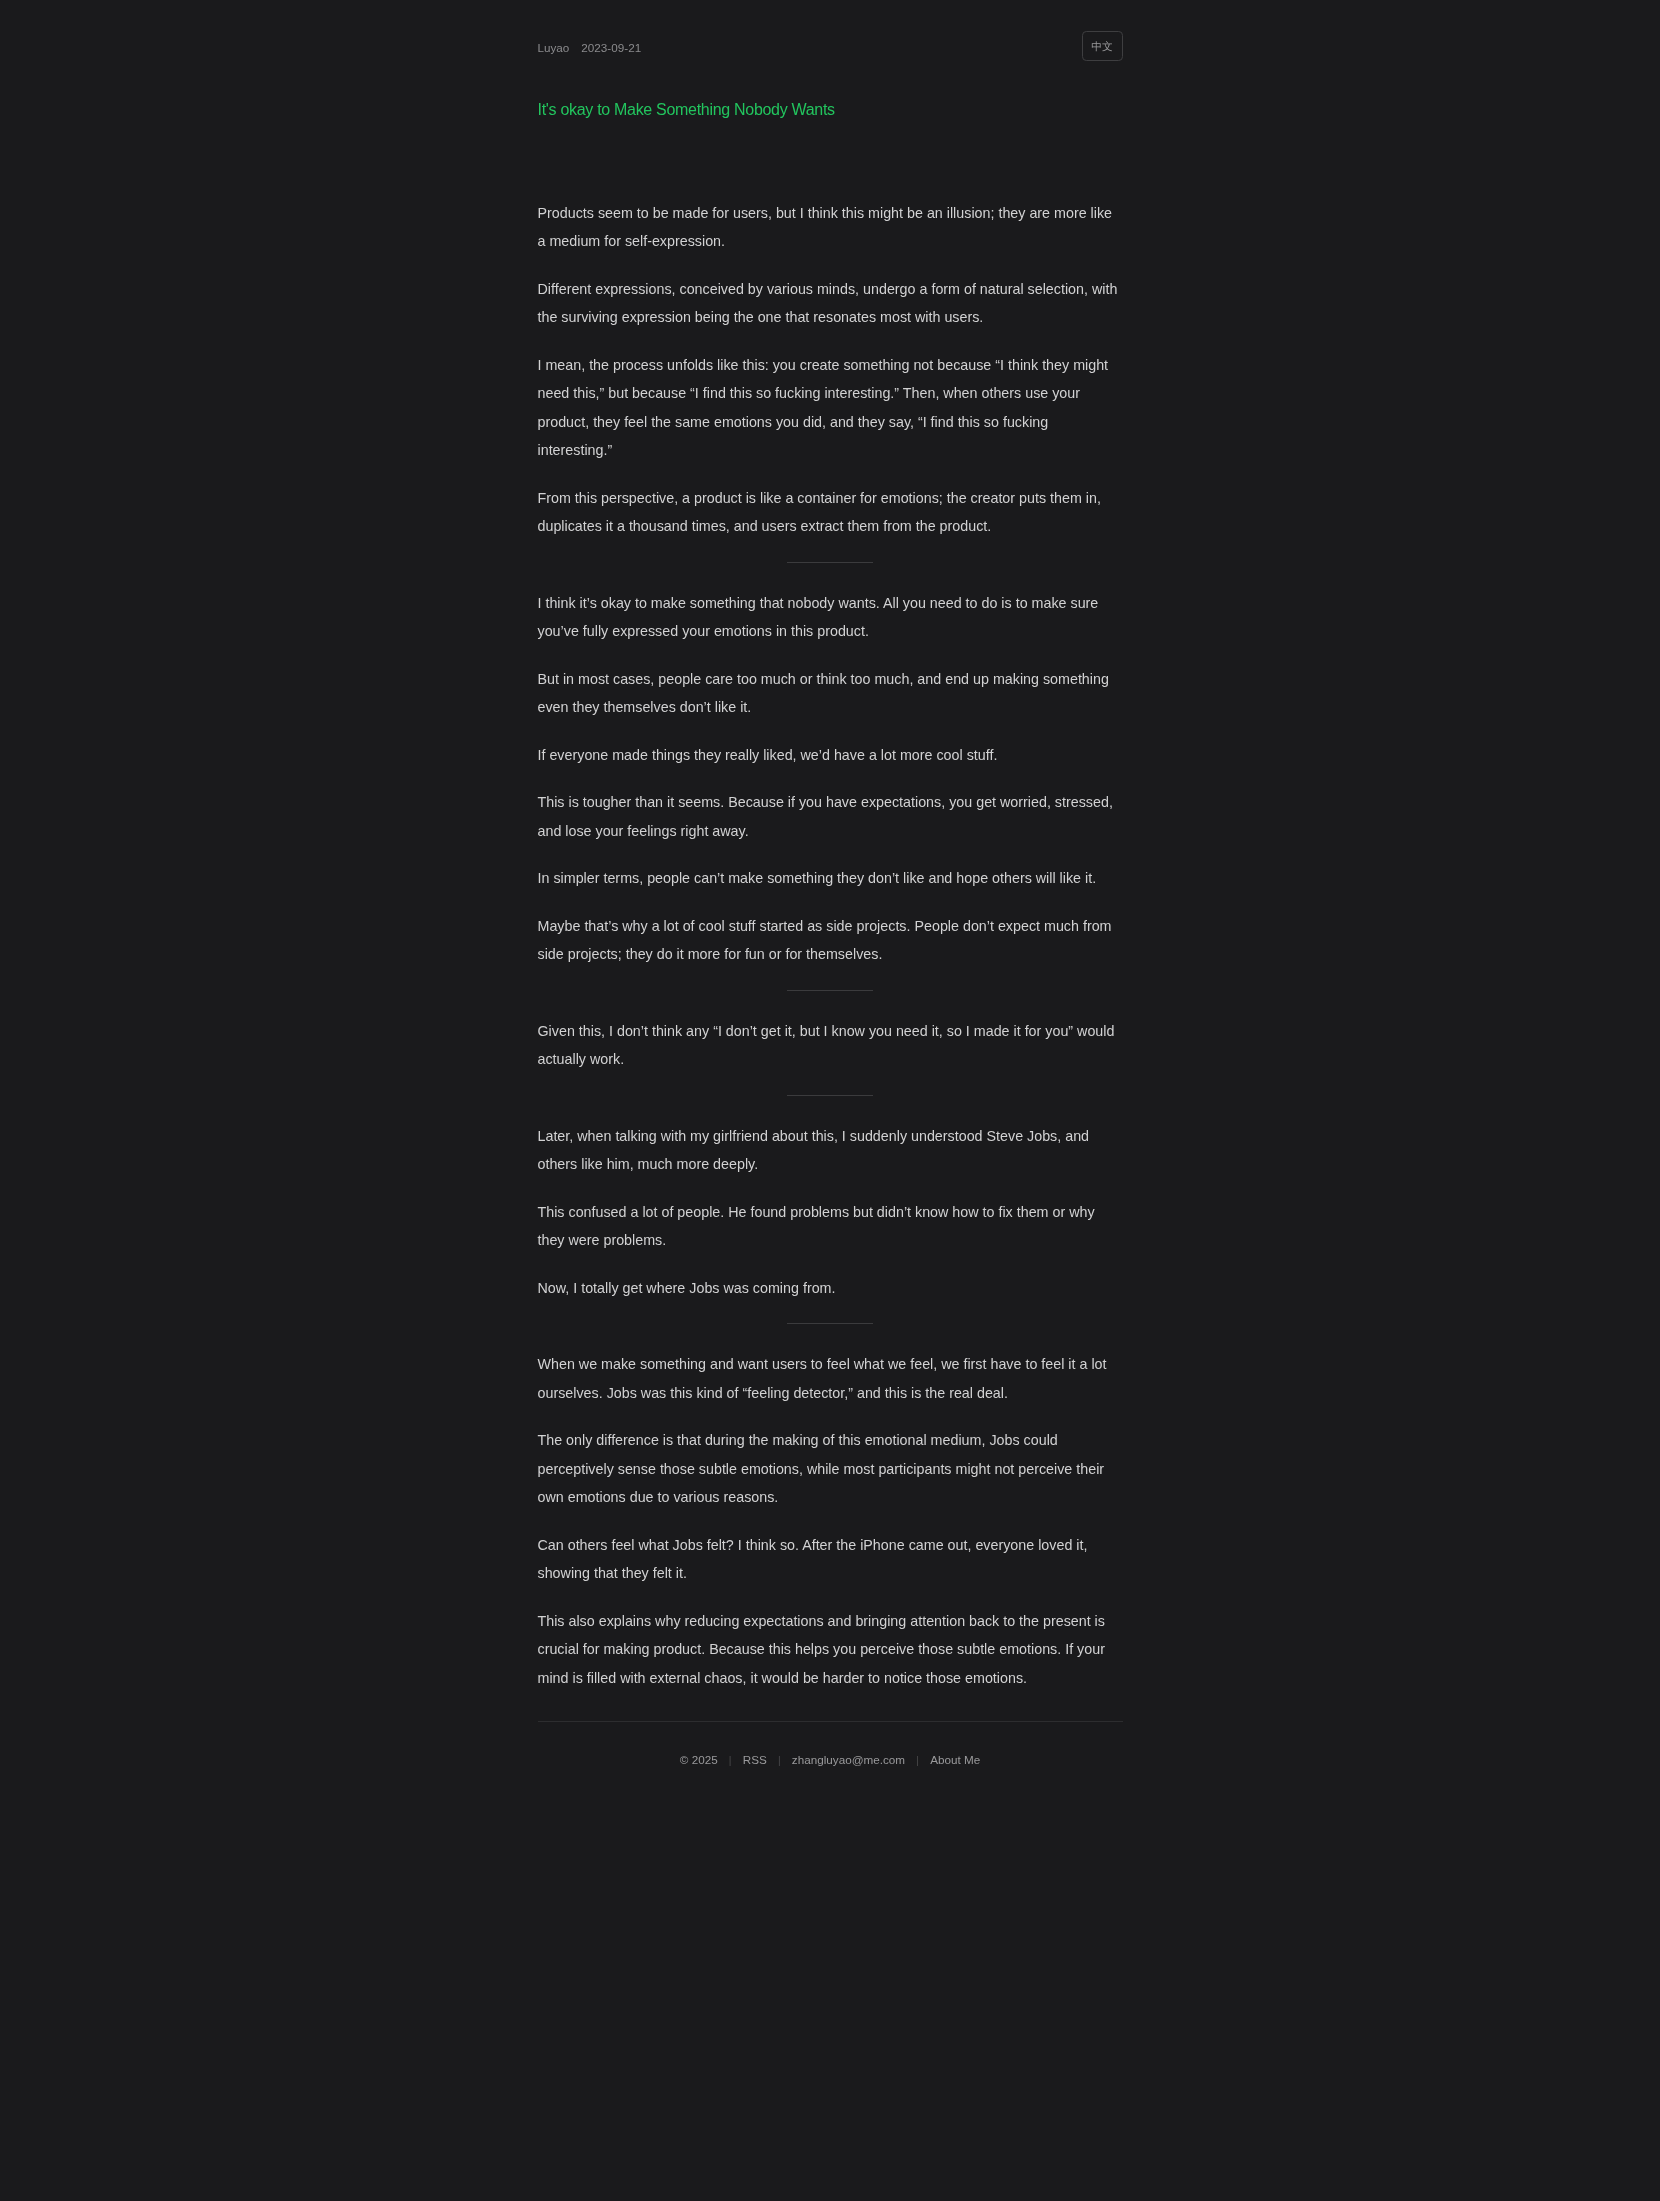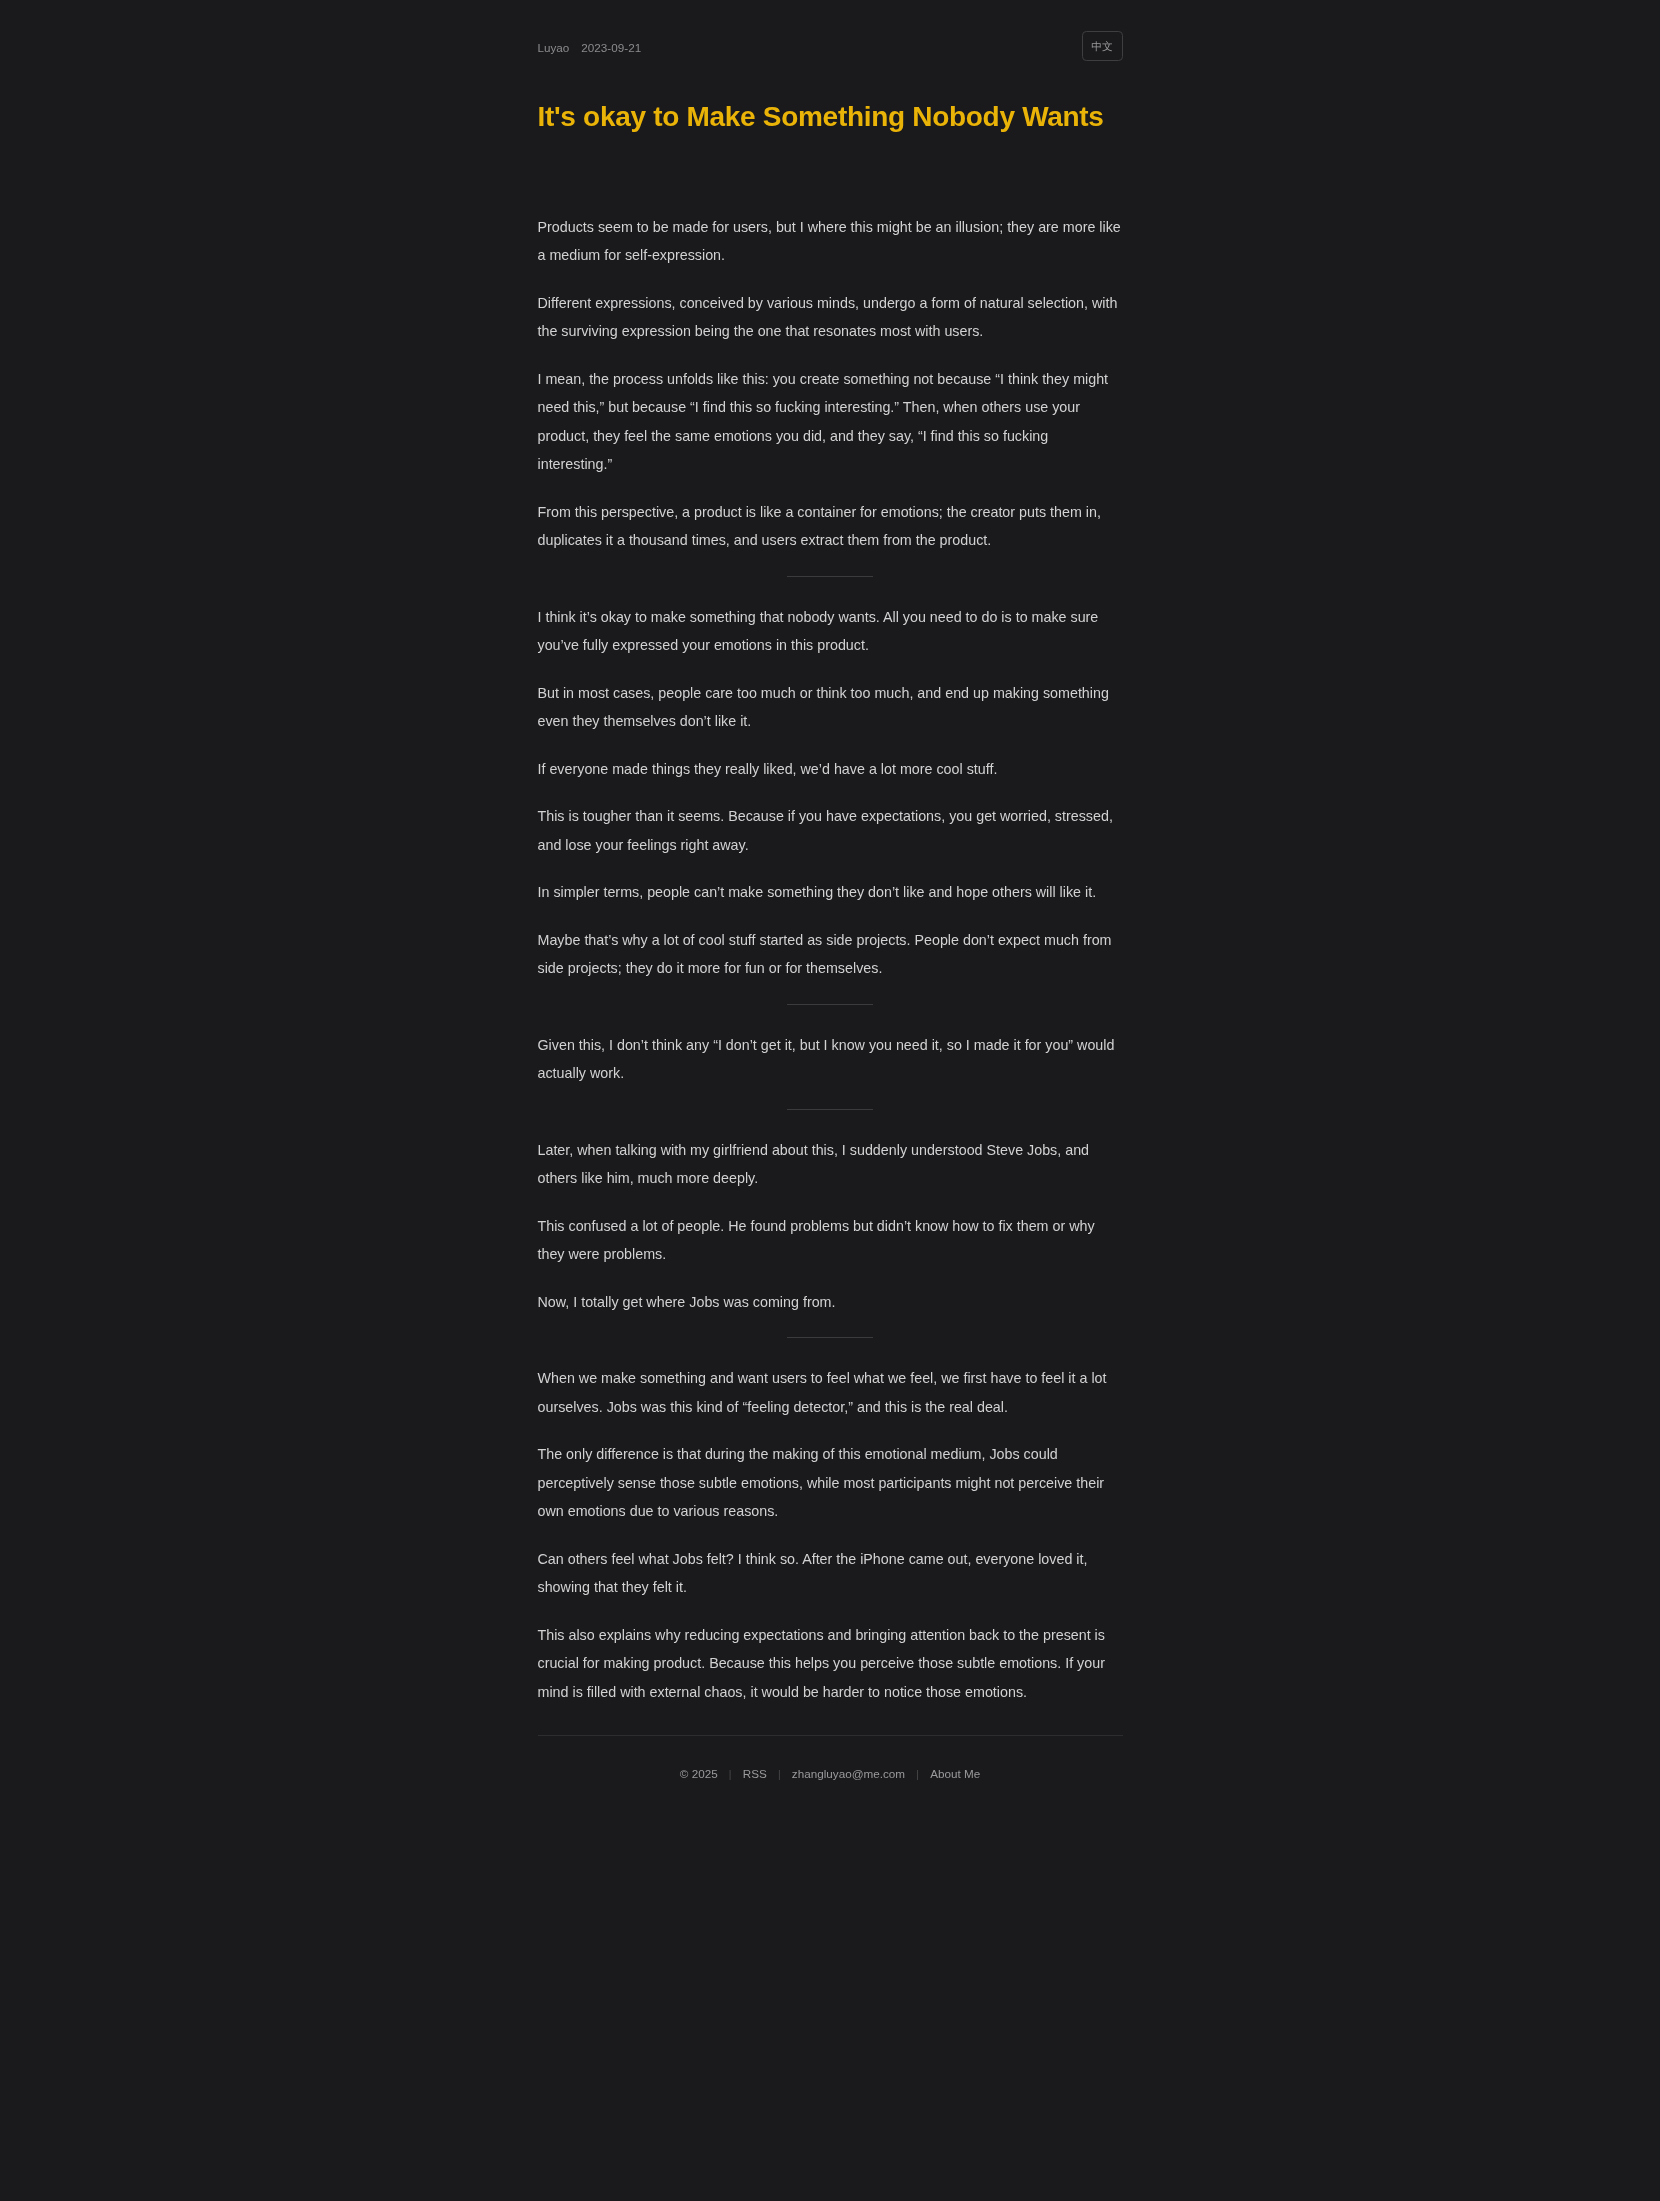--- a/index.html
+++ b/index.html
@@ -39,23 +39,23 @@
     border: 0.9px solid #3e3e40;
     border-radius: 4.3px;
     color: #9b9b9d;
     font-size: 10.8px;
     line-height: 1;
     padding: 8.6px 8.6px;
     cursor: pointer;
     font-family: "Liberation Sans", sans-serif;
   }
   h1.post-title {
-    color: #eab308;
-    font-size: 28px;
-    font-weight: 700;
+    color: #22c55e;
+    font-size: 16px;
+    font-weight: 400;
     letter-spacing: -0.3px;
     margin: 40px 0 0 0;
   }
   .article-body {
     margin-top: 80px;
   }
   .article-body p {
     color: #d2d2d3;
     font-size: 14.3px;
     line-height: 28.5px;
@@ -106,21 +106,21 @@
         <span class="author">Luyao</span>
         <span class="date">2023-09-21</span>
       </div>
       <button class="lang-button">中文</button>
     </div>
 
     <h1 class="post-title">It's okay to Make Something Nobody Wants</h1>
 
     <div class="article-body">
         <section>
-          <p>Products seem to be made for users, but I where this might be an illusion; they are more like a medium for self-expression.</p>
+          <p>Products seem to be made for users, but I think this might be an illusion; they are more like a medium for self-expression.</p>
           <p>Different expressions, conceived by various minds, undergo a form of natural selection, with the surviving expression being the one that resonates most with users.</p>
           <p>I mean, the process unfolds like this: you create something not because “I think they might need this,” but because “I find this so fucking interesting.” Then, when others use your product, they feel the same emotions you did, and they say, “I find this so fucking interesting.”</p>
           <p>From this perspective, a product is like a container for emotions; the creator puts them in, duplicates it a thousand times, and users extract them from the product.</p>
         </section>
         <hr class="section-divider">
         <section>
           <p>I think it’s okay to make something that nobody wants. All you need to do is to make sure you’ve fully expressed your emotions in this product.</p>
           <p>But in most cases, people care too much or think too much, and end up making something even they themselves don’t like it.</p>
           <p>If everyone made things they really liked, we’d have a lot more cool stuff.</p>
           <p>This is tougher than it seems. Because if you have expectations, you get worried, stressed, and lose your feelings right away.</p>

